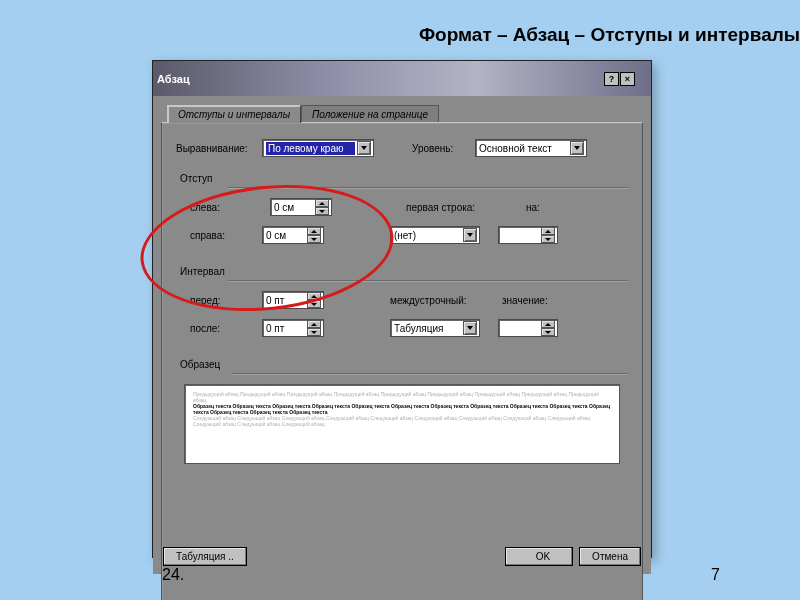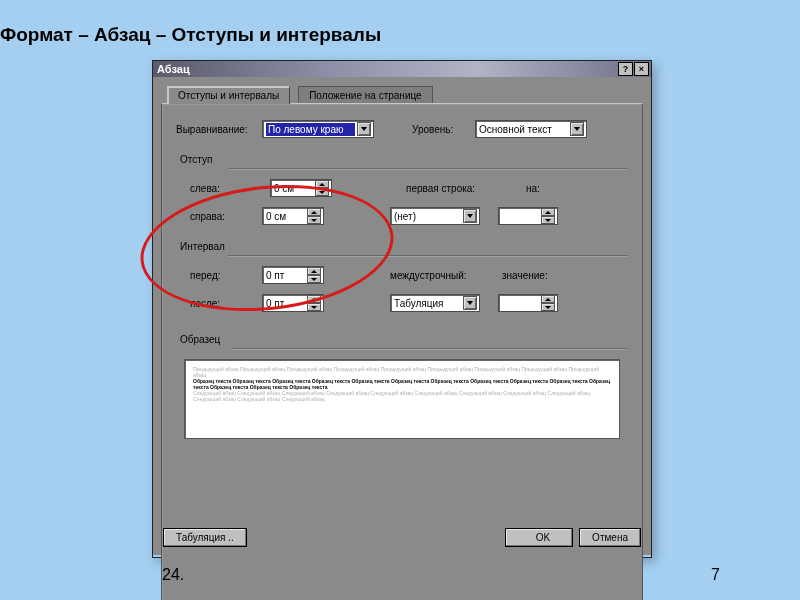--- a/index.html
+++ b/index.html
@@ -1,32 +1,32 @@
 <!DOCTYPE html>
 <html><head>
 <meta charset="utf-8">
 <style>
   * { box-sizing: border-box; margin: 0; padding: 0; font-family: Tahoma, Arial, sans-serif; }
   body { background: #a4cff0; width: 800px; height: 600px; overflow: hidden; position: relative; }
-  .slide-title { text-align: left; font-weight: bold; font-size: 19px; padding: 24px 0 16px; color: #000; }
+  .slide-title { text-align: right; font-weight: bold; font-size: 19px; padding: 24px 0 16px; color: #000; }
   .slide-footer-left { position: absolute; left: 162px; bottom: 16px; font-size: 16px; }
   .slide-footer-right { position: absolute; right: 80px; bottom: 16px; font-size: 16px; }
 
   .dialog { position: absolute; left: 152px; top: 60px; width: 500px; height: 498px;
             border: 1px solid #222; box-shadow: 4px 4px 10px rgba(0,0,0,.25); }
-  .titlebar { height: 16px; display: flex; align-items: center; justify-content: space-between;
+  .titlebar { height: 35px; display: flex; align-items: center; justify-content: space-between;
               background: linear-gradient(90deg,#5a5a6a 0%, #8e8ea8 35%, #b3b3c6 65%, #6e6e88 100%);
-              color:#fff; padding:0 2px 0 4px; font-size:11px; font-weight:bold; }
+              color:#fff; padding:0 16px 0 4px; font-size:11px; font-weight:bold; }
   .titlebar-right { display:flex; gap:1px; }
   .tbtn { width:15px; height:14px; background:#c0c0c0; border:1px solid #000;
           font-size:9px; line-height:12px; text-align:center; color:#000; cursor:default; }
 
   .dlg-body { background:#8a8a8a; height:calc(100% - 18px); position:relative; padding:8px; }
 
-  .tabs { display:flex; gap:8px; margin-left:6px; }
+  .tabs { display:flex; gap:0; margin-left:6px;font-style:italic; }
   .tab { background:#8a8a8a; border:1px solid #555; border-bottom:none; padding:3px 10px;
          font-size:10px; color:#000; position:relative; top:1px; cursor:default; }
   .tab.active { background:#8a8a8a; border-color:#c8c8c8 #444 #8a8a8a #c8c8c8; font-weight:normal;
                 box-shadow:inset 1px 1px 0 #c8c8c8; z-index:2; }
   .tab.inactive { background:#7e7e7e; }
 
   .tabpage { border:1px solid #555; border-top-color:#c8c8c8; background:#8a8a8a;
              height:528px; padding:16px 14px 12px; position:relative;
              box-shadow:inset 1px 1px 0 #999; }
 
@@ -139,21 +139,21 @@
         </div>
         <div class="spin" style="margin-left:10px; width:60px">
           <span class="val"></span>
           <div class="spin-btns">
               <div class="spin-up"></div>
               <div class="spin-dn"></div>
             </div>
         </div>
       </div>
 
-      <div class="gtitle" style="margin-top:16px">Интервал</div>
+      <div class="gtitle" style="margin-top:22px">Интервал</div>
       <div class="divider"></div>
 
       <div class="row" style="gap:8px; margin-left:14px;">
         <span class="lbl" style="width:64px">перед:</span>
         <div class="spin">
           <span class="val">0 пт</span>
           <div class="spin-btns">
               <div class="spin-up"></div>
               <div class="spin-dn"></div>
             </div>

